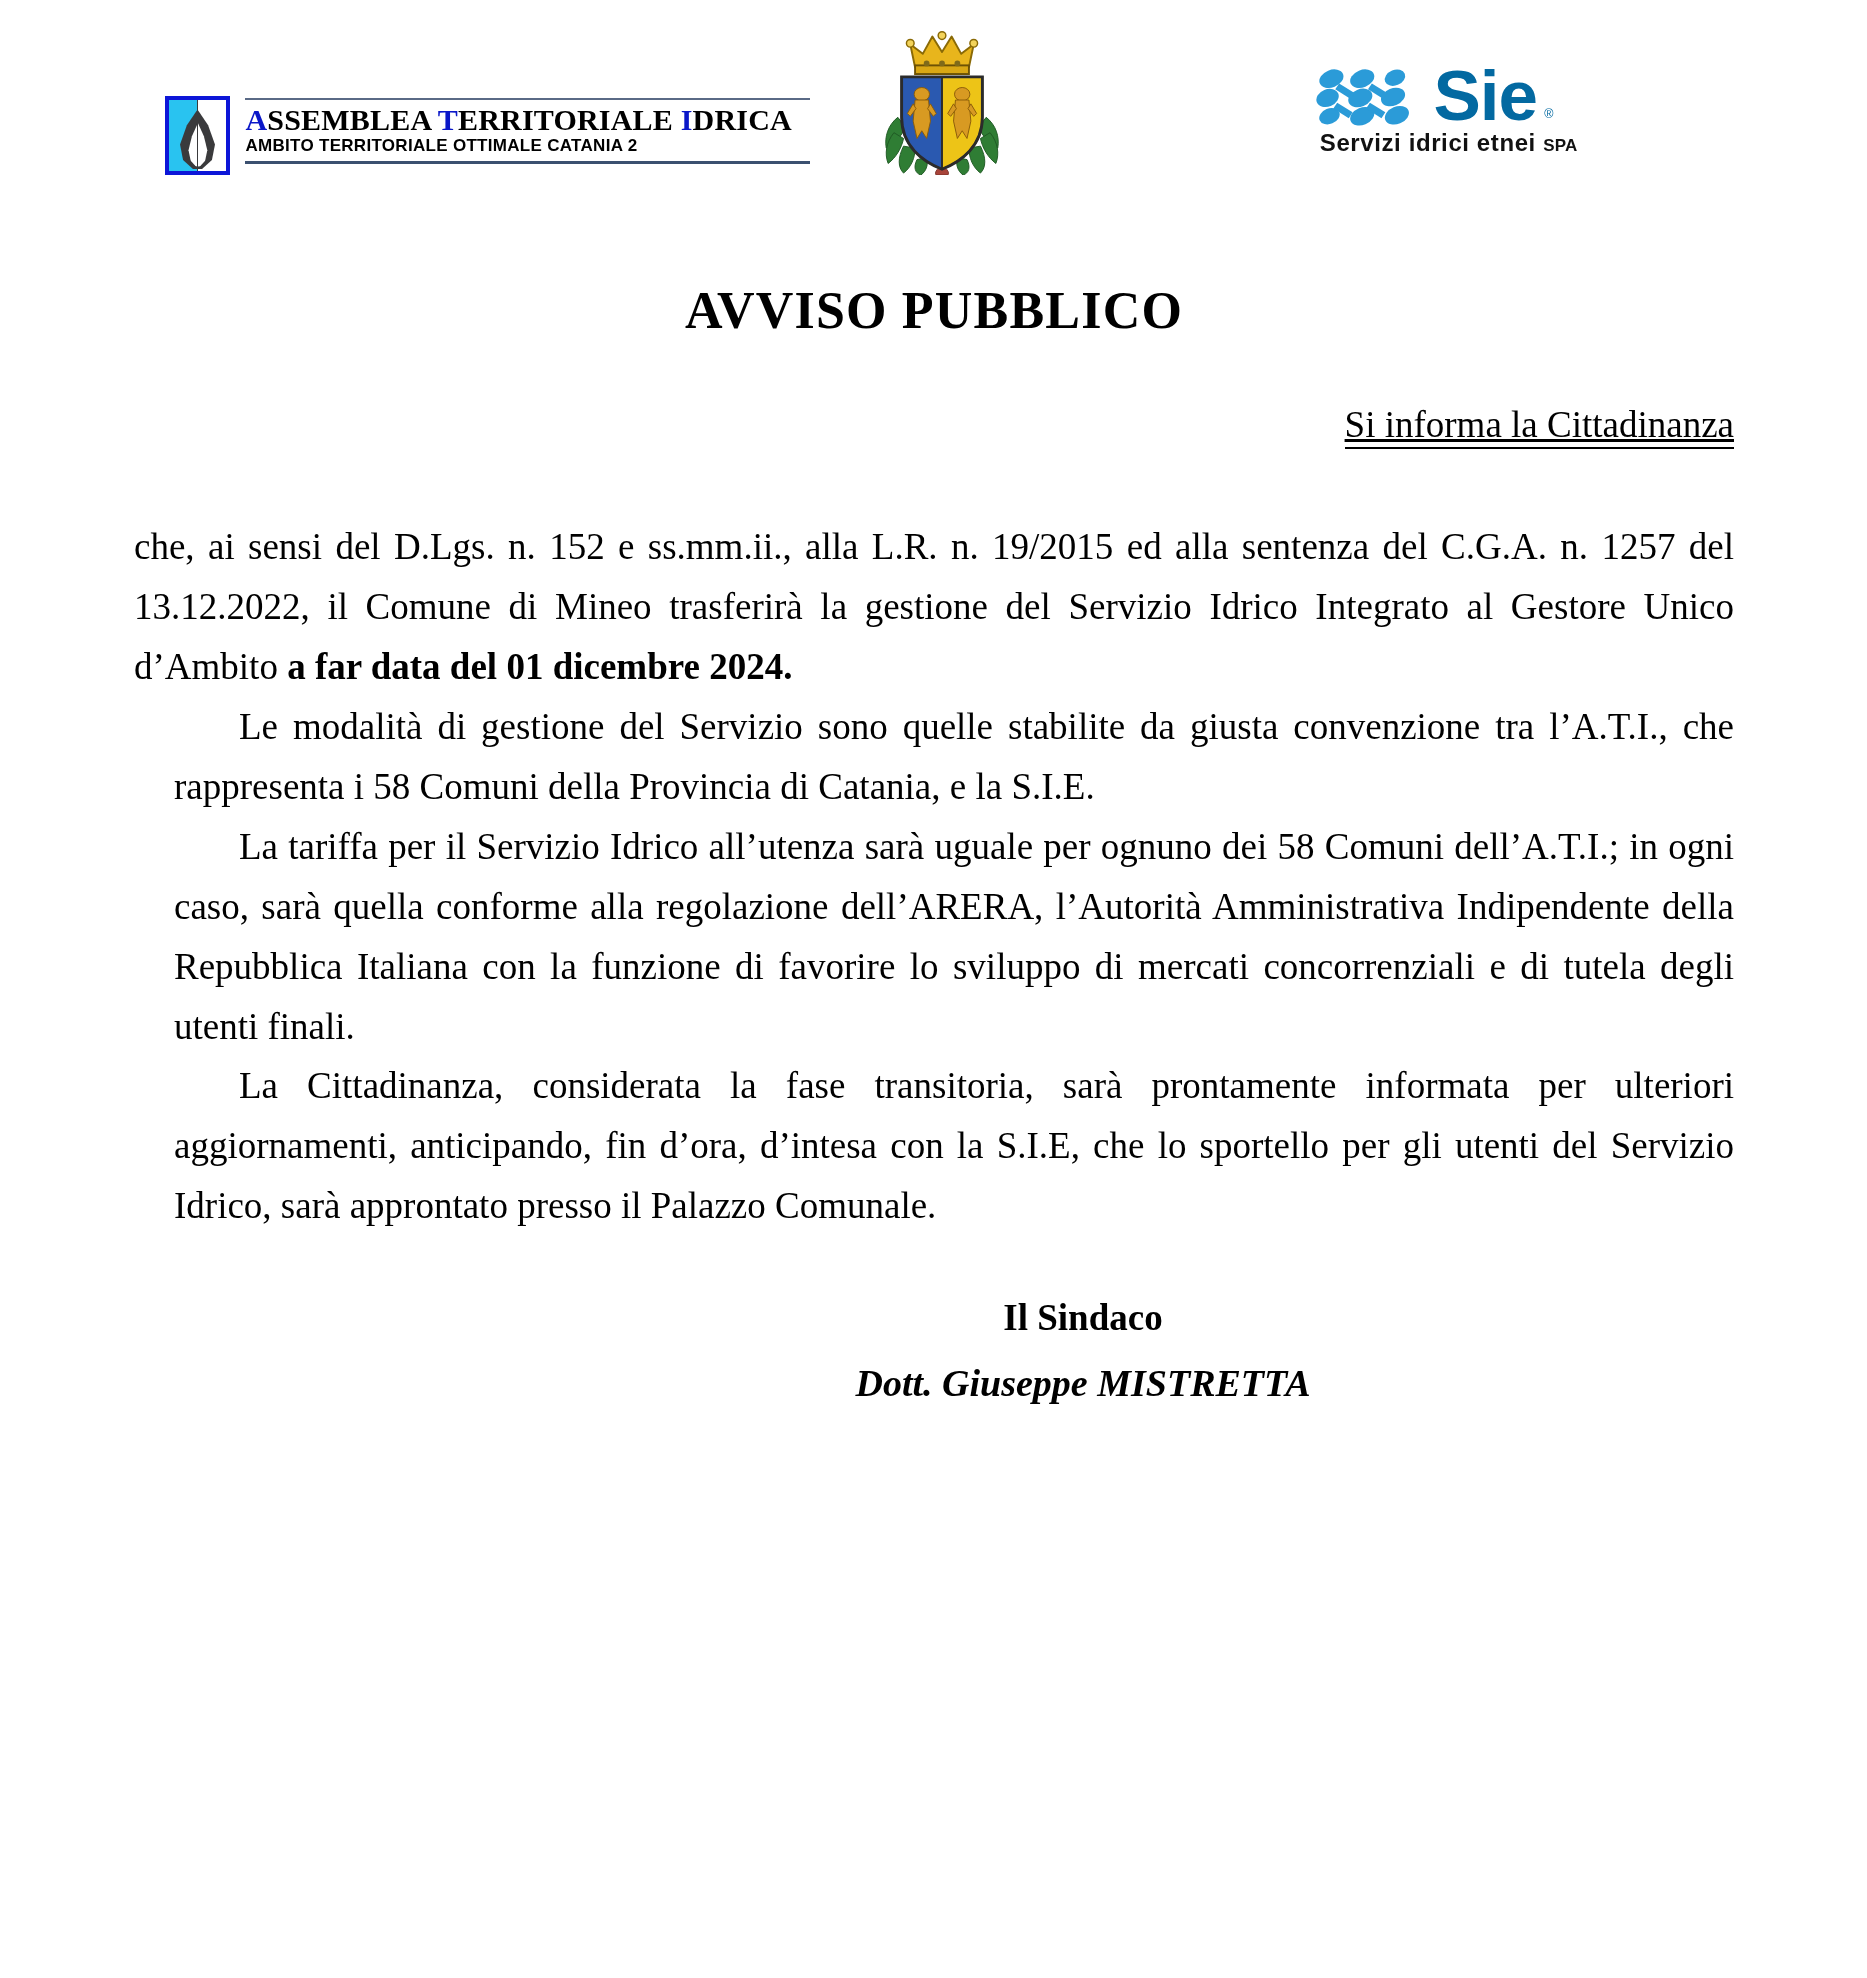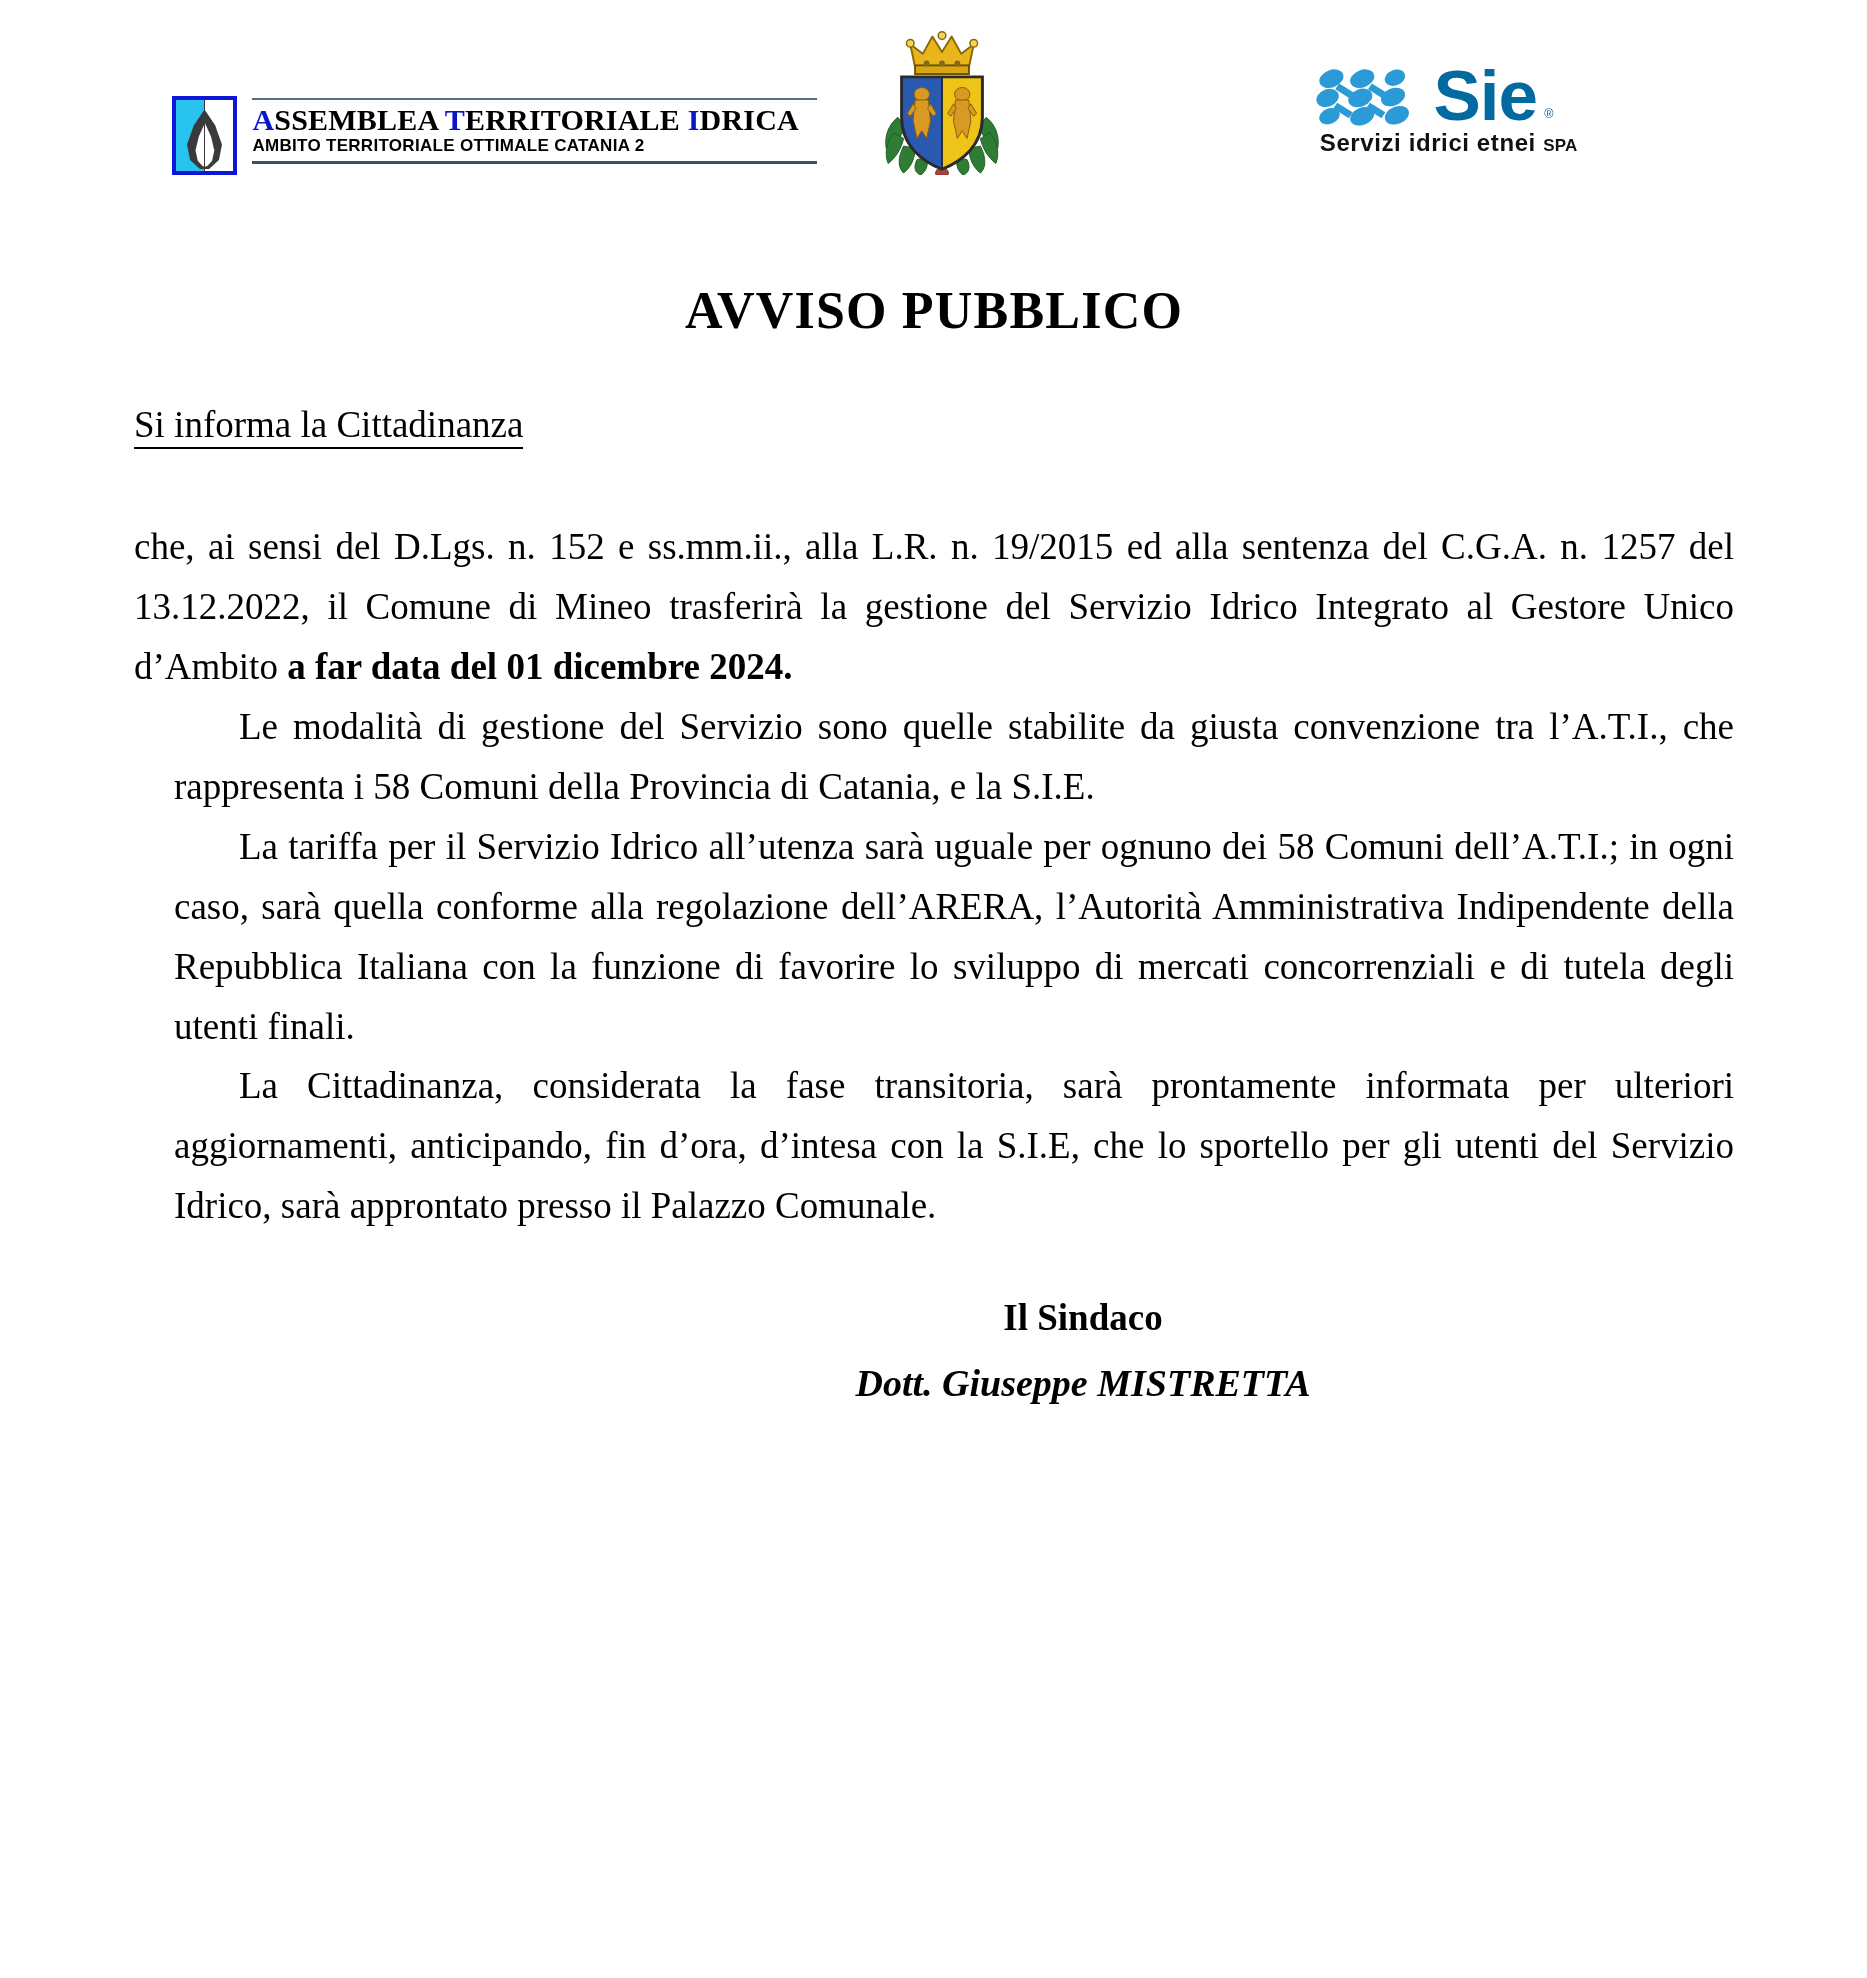--- a/index.html
+++ b/index.html
@@ -31,21 +31,21 @@
     height: 202px;
     display: flex;
     align-items: flex-start;
     justify-content: space-between;
     padding: 0;
   }
 
   
   .ati-block {
     position: absolute;
-    left: 172px;
+    left: 165px;
     top: 96px;
     display: flex;
     align-items: stretch;
   }
   .ati-mark {
     width: 65px;
     height: 79px;
     border: 4.8px solid #0d16d8;
     background: #ffffff;
     position: relative;
@@ -199,24 +199,25 @@
   .doc-title {
     text-align: center;
     font-size: 52px;
     font-weight: bold;
     letter-spacing: 1.2px;
     margin-top: 79px;
     font-family: "Liberation Serif", "DejaVu Serif", serif;
   }
 
   .doc-subtitle {
-    text-align: left;
+    text-align: right;
     font-size: 37px;
     margin-top: 63px;
     font-family: "Liberation Serif", "DejaVu Serif", serif;
+    text-decoration: underline;
   }
   .doc-subtitle span {
     border-bottom: 2.9px solid #000;
     padding-bottom: 1.9px;
   }
 
   .para {
     font-size: 37px;
     line-height: 1.62;
     text-align: justify;

